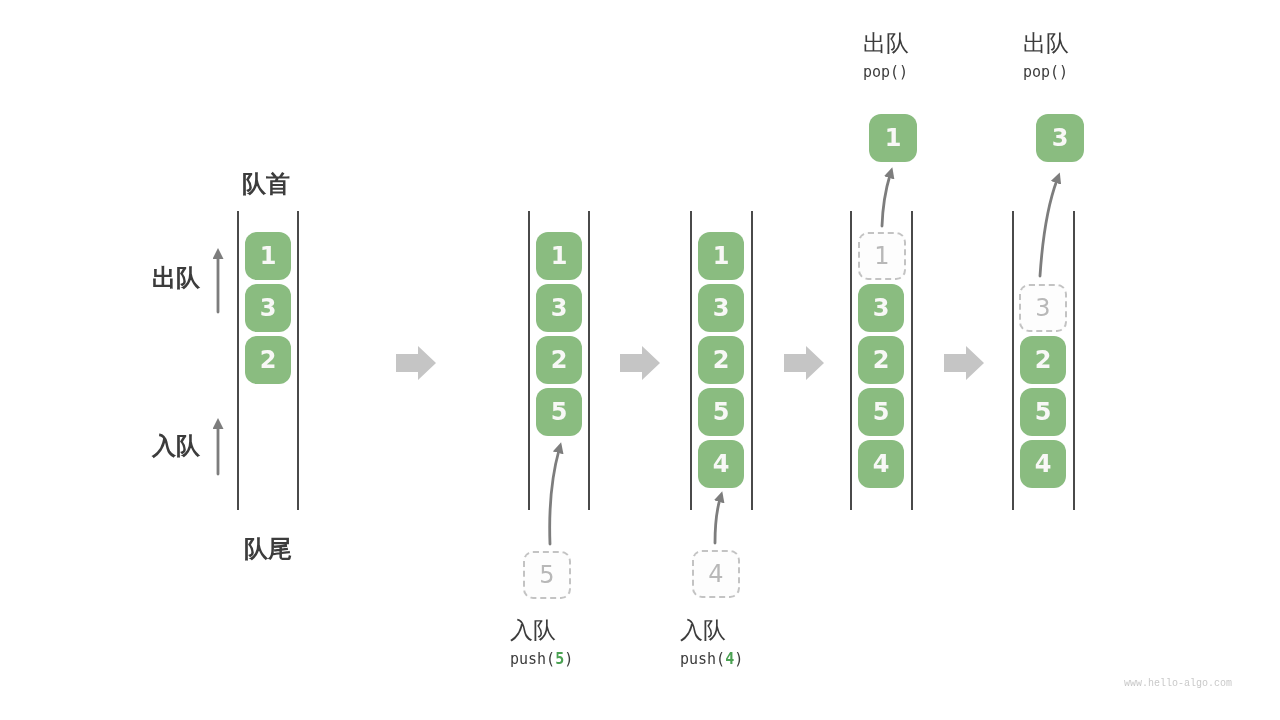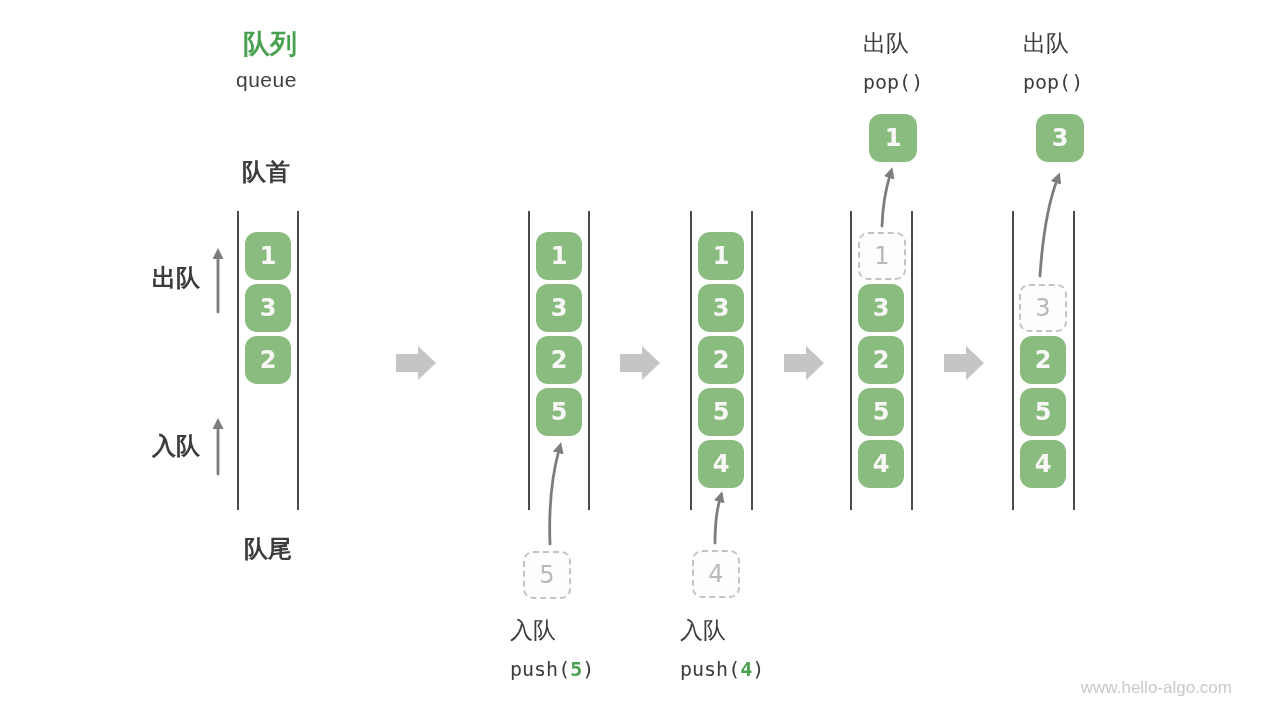--- a/index.html
+++ b/index.html
@@ -61,30 +61,30 @@
   .zh-label {
     position: absolute;
     font-size: 24px; font-weight: 700;
     color: var(--dark-text); line-height: 24px;
   }
 
   .op-label { position: absolute; color: var(--dark-text); }
   .op-label .zh { font-size: 23px; font-weight: 500; line-height: 27px; }
   .op-label .code {
     font-family: "DejaVu Sans Mono", "Liberation Mono", monospace;
-    font-size: 20px; font-weight: 500; line-height: 28px; margin-top: 11px;
+    font-size: 15px; font-weight: 500; line-height: 28px; margin-top: 1px;
     white-space: nowrap;
   }
   .op-label .code .arg { color: var(--accent-green); font-weight: 700; }
 
   .watermark {
     position: absolute;
     right: 48px; top: 678px;
-    font-family: Liberation Sans, sans-serif;
-    font-size: 17px; color: var(--watermark-gray); margin-left: 40px;
+    font-family: Liberation Mono, monospace;
+    font-size: 10px; color: var(--watermark-gray); margin-left: 40px;
   }
 </style>
 </head>
 <body>
 
 <div class="canvas">
 
   <svg class="arrows-layer" viewBox="0 0 1280 720">
     <defs>
       <marker id="ah" markerUnits="userSpaceOnUse" markerWidth="11" markerHeight="11" refX="3" refY="5.5" orient="auto">
@@ -110,26 +110,22 @@
 
     <path class="flow-arrow" d="M218,312 L218,256" marker-end="url(#ah)"></path>
     <path class="flow-arrow" d="M218,474 L218,426" marker-end="url(#ah)"></path>
 
     <path class="flow-arrow" d="M550,544 Q548,490 559,450" marker-end="url(#ah)"></path>
     <path class="flow-arrow" d="M715,543 Q715,516 720,499" marker-end="url(#ah)"></path>
     <path class="flow-arrow" d="M882,226 Q883,198 890,175" marker-end="url(#ah)"></path>
     <path class="flow-arrow" d="M1040,276 Q1044,215 1057,180" marker-end="url(#ah)"></path>
   </svg>
 
-  <div class="title-block">
-    <div class="title-zh">队列</div>
-    <div class="title-en">queue</div>
-  </div>
 
-  <div class="zh-label" style="left:242px; top:162px;font-family:Liberation Mono, monospace;">队首</div>
+  <div class="zh-label" style="left:242px; top:172px;">队首</div>
   <div class="zh-label" style="left:244px; top:537px;">队尾</div>
   <div class="zh-label" style="left:152px; top:266px;">出队</div>
   <div class="zh-label" style="left:152px; top:434px;">入队</div>
 
   <div class="cell" style="left:245px; top:232px;">1</div>
   <div class="cell" style="left:245px; top:284px;">3</div>
   <div class="cell" style="left:245px; top:336px;">2</div>
 
   <div class="cell" style="left:536px; top:232px;">1</div>
   <div class="cell" style="left:536px; top:284px;">3</div>

